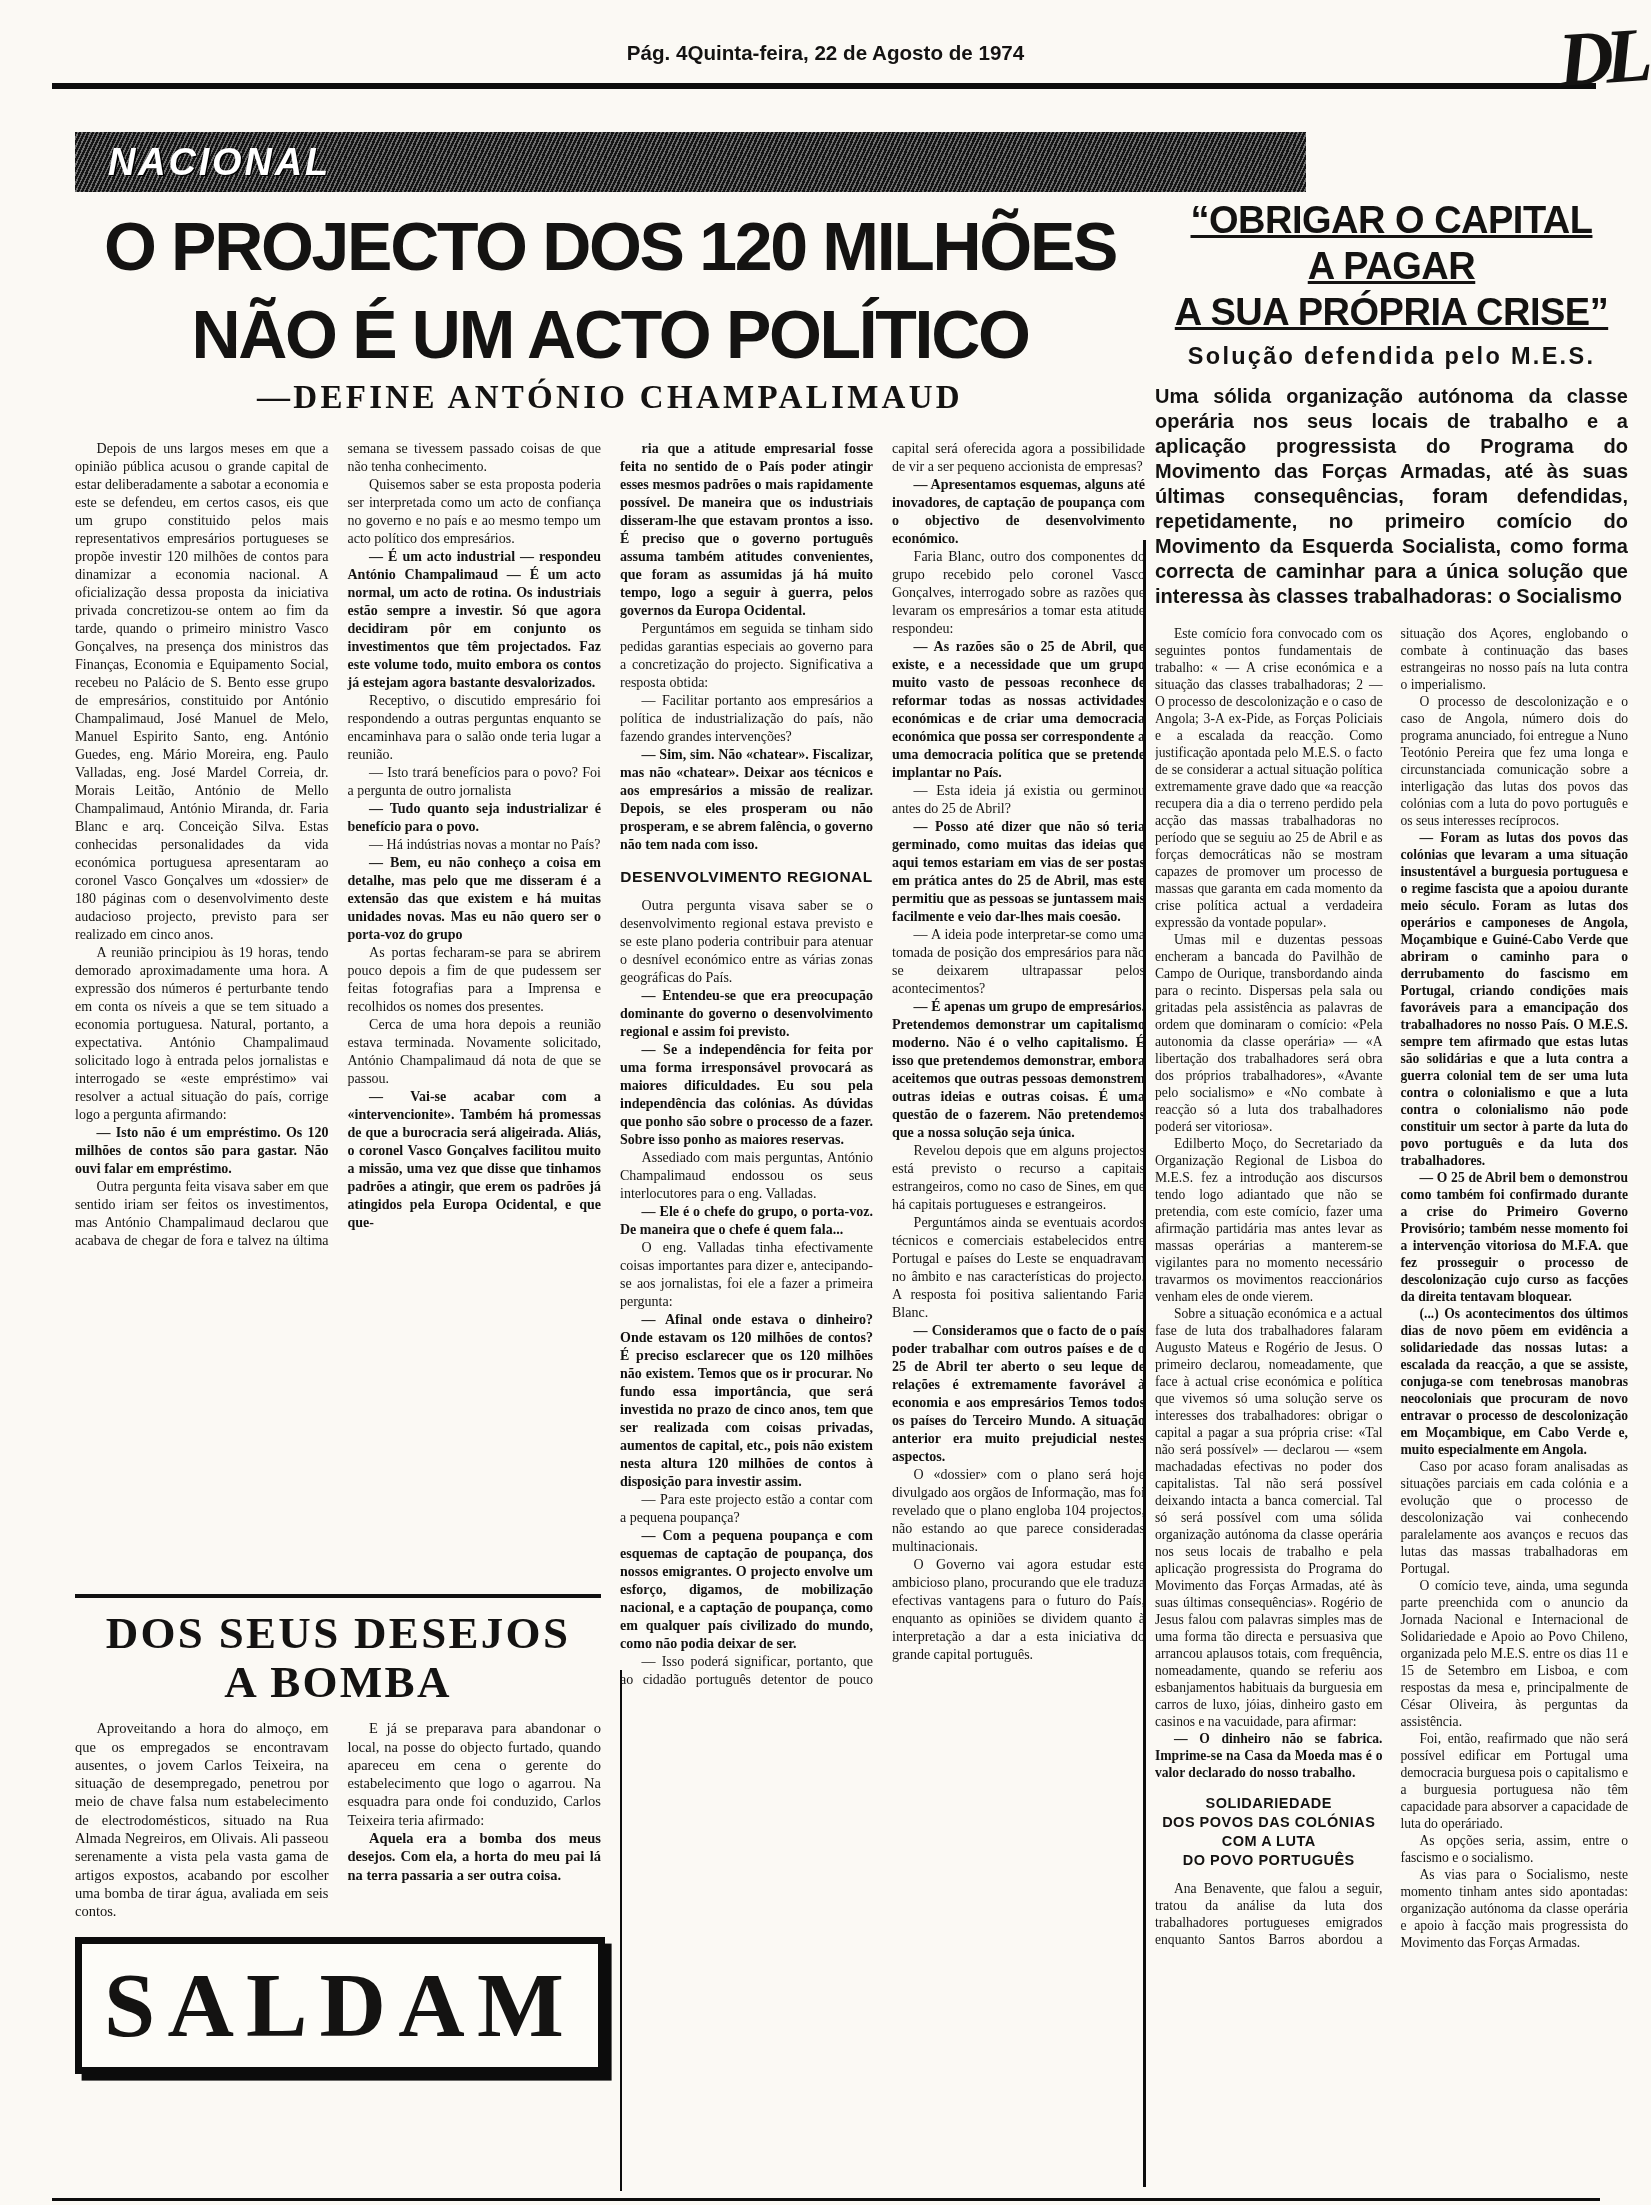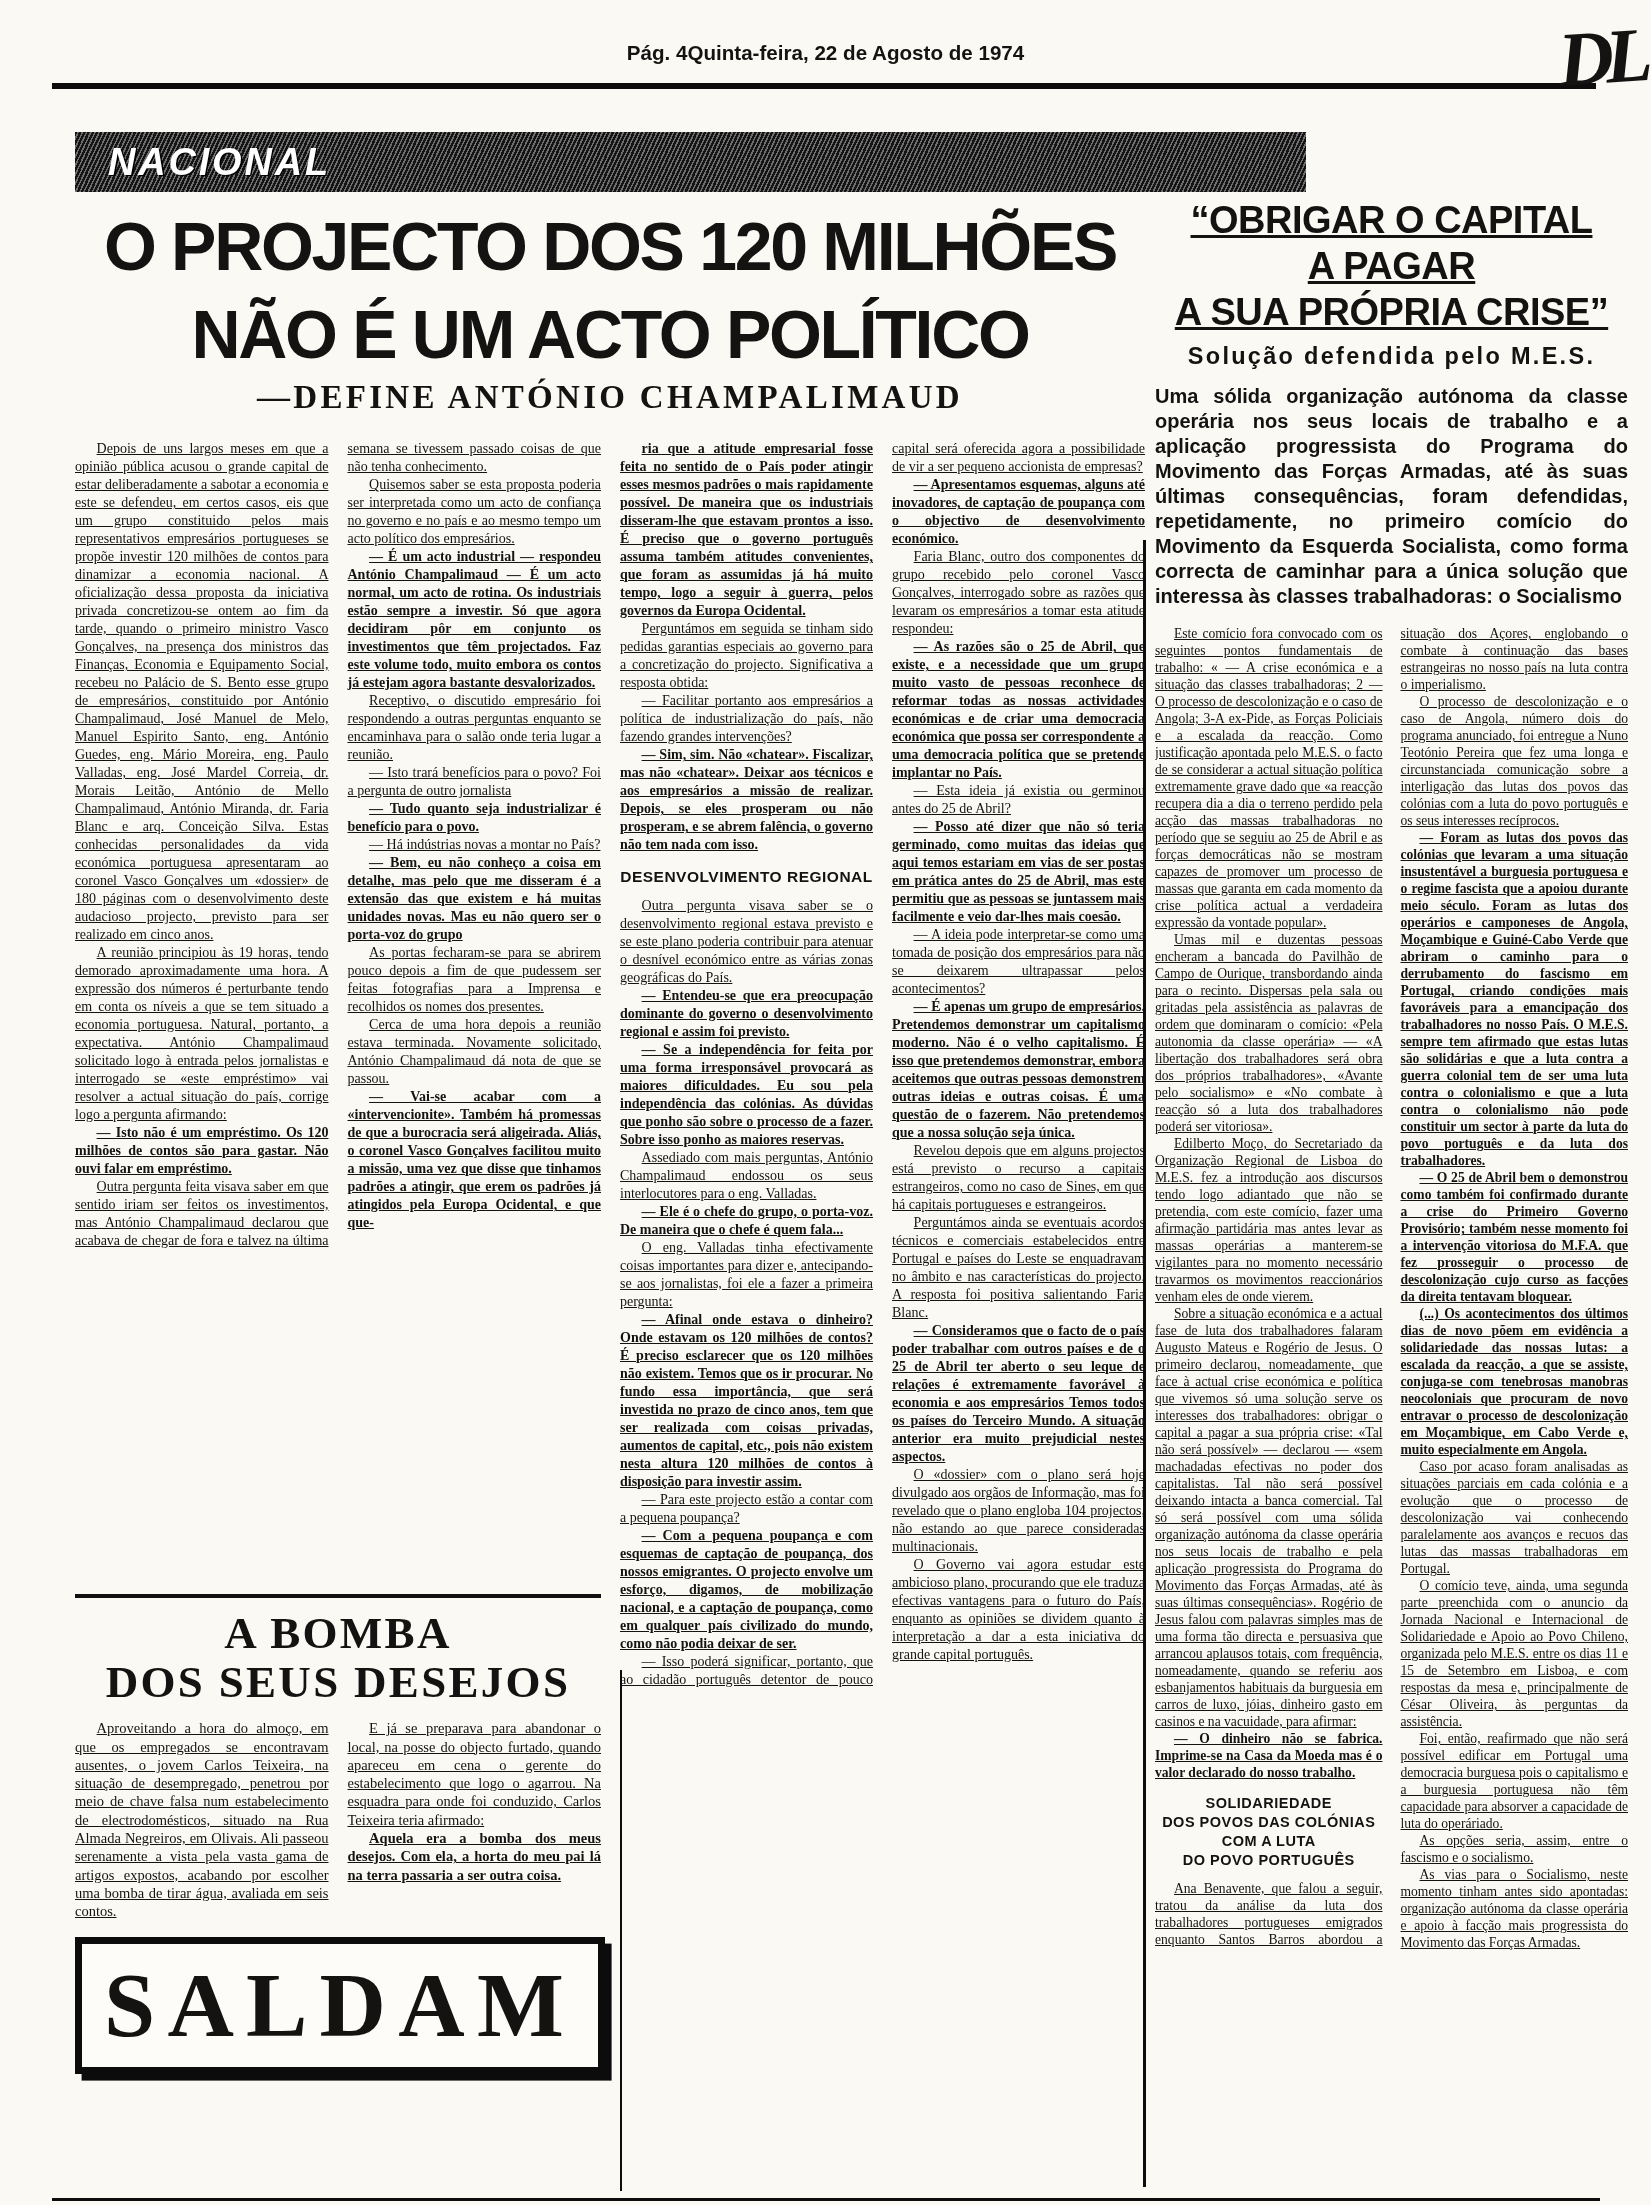--- a/index.html
+++ b/index.html
@@ -16,21 +16,21 @@
   
   .banner{position:absolute;top:132px;left:75px;width:1231px;height:60px;
           background:repeating-linear-gradient(115deg,#141414 0 2.3px,#6e6e6e 2.3px 3.8px);
           display:flex;align-items:center;}
   .banner span{font-family:"Liberation Sans",sans-serif;font-weight:800;font-style:italic;
                font-size:38px;color:#fff;letter-spacing:2.8px;margin-left:33px;
                text-shadow:1.4px 1.4px 0 #000;}
   
   .cols2{column-count:2;column-gap:19px;font-size:14px;line-height:18px;text-align:justify;
          overflow:hidden;}
-  .para{margin:0;text-indent:21.6px;text-decoration:underline;}
+  .para{margin:0;text-indent:21.6px;}
   .para.bold{font-weight:bold;}
   .sub{font-family:"Liberation Sans",sans-serif;font-weight:bold;font-size:15.5px;
        text-align:center;margin:13px 0 9.4px;letter-spacing:0.5px;white-space:pre-line;
        text-indent:0;line-height:20px;}
   
   .lead{position:absolute;left:75px;top:202px;width:1070px;}
   .lead-headline{font-family:"Liberation Sans",sans-serif;font-weight:800;text-align:center;
                  font-size:68px;line-height:88px;letter-spacing:-2.3px;}
   .lead-byline{font-family:"Liberation Serif",serif;font-weight:bold;font-size:33px;
                text-align:center;letter-spacing:3.3px;margin-top:1px;}
@@ -107,22 +107,22 @@
             <p class="para bold">— Tudo quanto seja industrializar é benefício para o povo.</p>
             <p class="para">— Há indústrias novas a montar no País?</p>
             <p class="para bold">— Bem, eu não conheço a coisa em detalhe, mas pelo que me disseram é a extensão das que existem e há muitas unidades novas. Mas eu não quero ser o porta-voz do grupo</p>
             <p class="para">As portas fecharam-se para se abrirem pouco depois a fim de que pudessem ser feitas fotografias para a Imprensa e recolhidos os nomes dos presentes.</p>
             <p class="para">Cerca de uma hora depois a reunião estava terminada. Novamente solicitado, António Champalimaud dá nota de que se passou.</p>
             <p class="para bold">— Vai-se acabar com a «intervencionite». Também há promessas de que a burocracia será aligeirada. Aliás, o coronel Vasco Gonçalves facilitou muito a missão, uma vez que disse que tinhamos padrões a atingir, que erem os padrões já atingidos pela Europa Ocidental, e que que-</p>
           </div>
 
         <div class="bomba">
           <div class="bomba-title">
+            <div>DOS SEUS DESEJOS</div>
             <div>A BOMBA</div>
-            <div>DOS SEUS DESEJOS</div>
           </div>
           <div class="bomba-body">
               <p class="para">Aproveitando a hora do almoço, em que os empregados se encontravam ausentes, o jovem Carlos Teixeira, na situação de desempregado, penetrou por meio de chave falsa num estabelecimento de electrodomésticos, situado na Rua Almada Negreiros, em Olivais. Ali passeou serenamente a vista pela vasta gama de artigos expostos, acabando por escolher uma bomba de tirar água, avaliada em seis contos.</p>
               <p class="para">E já se preparava para abandonar o local, na posse do objecto furtado, quando apareceu em cena o gerente do estabelecimento que logo o agarrou. Na esquadra para onde foi conduzido, Carlos Teixeira teria afirmado:</p>
               <p class="para bold">Aquela era a bomba dos meus desejos. Com ela, a horta do meu pai lá na terra passaria a ser outra coisa.</p>
             </div>
         </div>
 
         <div class="ad">
           <div class="ad-title">SALDAM</div>

